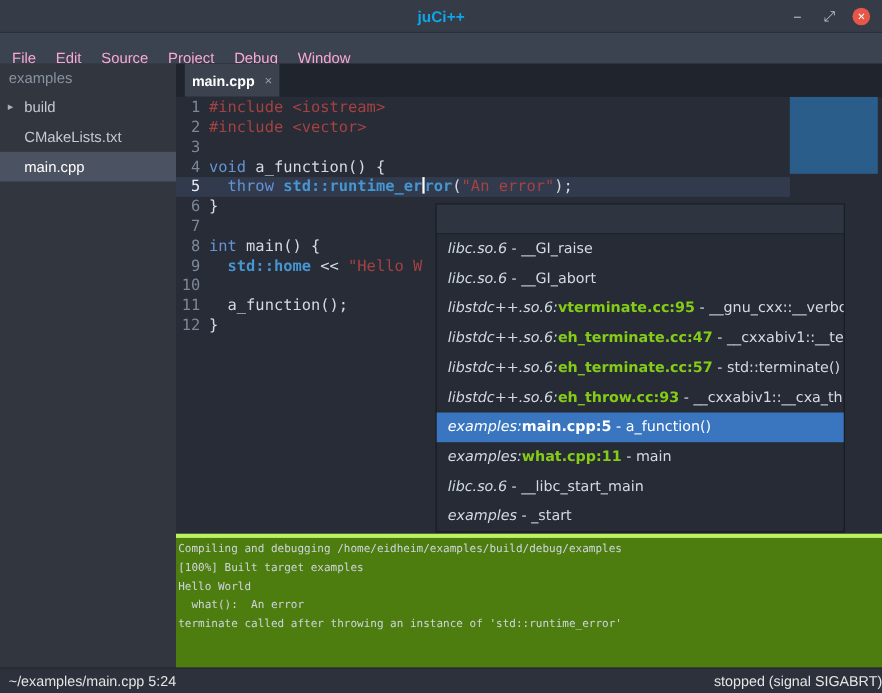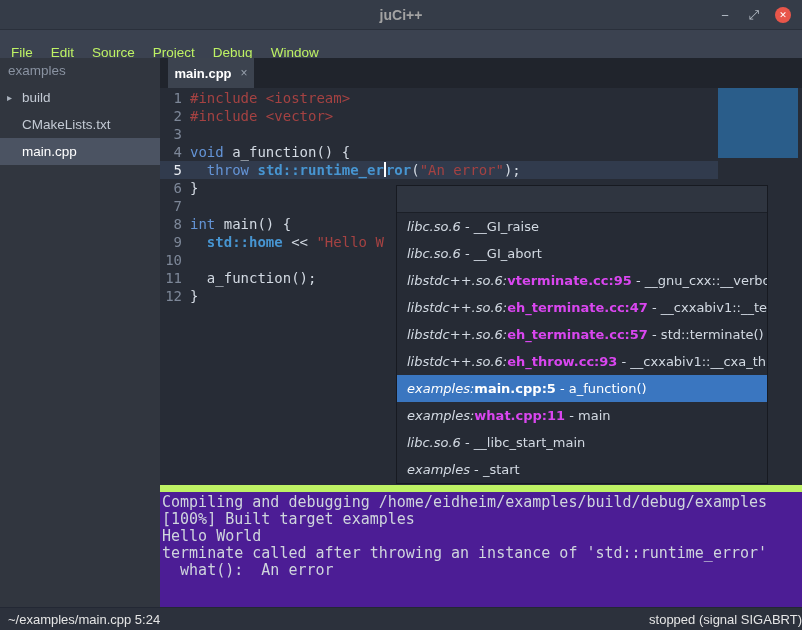--- a/index.html
+++ b/index.html
@@ -2,28 +2,28 @@
 <html><head>
 <meta charset="utf-8">
 <style>
   * { margin:0; padding:0; box-sizing:border-box; }
   html,body { width:802px; height:630px; overflow:hidden; }
   body { font-family:"Liberation Sans","DejaVu Sans",sans-serif; background:#272c36; }
   .window { position:relative; width:802px; height:630px; display:flex; flex-direction:column; background:#272c36; }
 
   
   .titlebar { flex:0 0 30px; height:30px; background:#353c48; border-bottom:1px solid #2a303b; display:flex; align-items:center; position:relative; }
-  .titlebar .title { position:absolute; left:0; right:0; text-align:center; color:#a3a3a3; font-size:14px; font-weight:bold; }
+  .titlebar .title { position:absolute; left:0; right:0; text-align:center; color:#0ea5e9; font-size:14px; font-weight:bold; }
   .controls { position:absolute; right:11px; top:0; height:30px; display:flex; gap:13px; align-items:center; }
   .ctrl { color:#b9c0ca; font-size:13px; width:16px; height:16px; display:flex; align-items:center; justify-content:center; }
   .ctrl.close { background:#e8564a; border-radius:50%; color:#fff; font-size:9px; font-weight:bold; }
 
   
   .menubar { flex:0 0 28px; height:28px; background:#3b4250; display:flex; align-items:center; padding-left:2px; }
-  .menu-item { color:#bef264; font-size:13.5px; padding:0 9px; line-height:28px;margin-top:17px; }
+  .menu-item { color:#f9a8d4; font-size:13.5px; padding:0 9px; line-height:28px;margin-top:17px; }
 
   
   .main { flex:1; display:flex; min-height:0; }
 
   
   .sidebar { flex:0 0 160px; width:160px; background:#31363f; display:flex; flex-direction:column; overflow:hidden; }
   .sidebar-header { height:26px; line-height:26px; color:#8a93a2; padding-left:8px; font-size:13.5px; }
   .side-item { height:27px; display:flex; align-items:center; color:#c3cad4; font-size:13.5px; padding-left:22px; position:relative; white-space:nowrap; }
   .side-item .chev { position:absolute; left:7px; font-size:10px; color:#aab2bd; }
   .side-item.selected { background:#4b5362; color:#ffffff; }
@@ -43,33 +43,33 @@
   .cline.current .gut { color:#e8ecf2; }
   .tok-pp  { color:#a54242; }
   .tok-kw  { color:#6494d6;margin-top:36px; }
   .tok-type{ color:#4795d1; font-weight:bold; }
   .tok-str { color:#a54242; }
   .tok-def { color:#d3dae3; }
   .caret { display:inline-block; width:2px; height:15px; background:#ffffff; vertical-align:-2px; }
   .blue-box { position:absolute; top:0; left:558px; width:80px; height:70px; background:#2a5d8a; }
 
   
-  .terminal { flex:0 0 122px; height:122px; background:#4c1d95; font-family:"DejaVu Sans Mono","Liberation Mono",monospace; font-size:15px; color:#cfd5dd; padding:2px 0 0 2px; line-height:17px; white-space:pre; overflow:hidden; border-top:7px solid #bef264; }
+  .terminal { flex:0 0 122px; height:122px; background:#4d7c0f; font-family:"DejaVu Sans Mono","Liberation Mono",monospace; font-size:10px; color:#cfd5dd; padding:2px 0 0 2px; line-height:17px; white-space:pre; overflow:hidden; border-top:4px solid #bef264; }
 
   
   .statusbar { flex:0 0 23px; height:23px; background:#2c313c; border-top:1px solid #232834; display:flex; align-items:center; position:relative; font-size:13px; color:#e5e5e5; }
   .statusbar .left { padding-left:8px; position:relative; z-index:2; }
   .statusbar .center { position:absolute; left:0; right:0; text-align:right; z-index:1; }
 
   
   .popup { position:absolute; left:396px; top:185px; width:372px; background:#262b35; border:1px solid #171a21; z-index:10; font-family:"DejaVu Sans","Liberation Sans",sans-serif; }
   .popup-search { height:27px; background:#2f3540; border-bottom:1px solid #1b1f27; }
   .popup-item { height:27px; display:flex; align-items:center; padding-left:10px; font-size:13px; color:#d3dae3; white-space:pre; overflow:hidden; }
   .popup-item .lib { font-style:italic; }
-  .popup-item .file { font-weight:bold; color:#d946ef; }
+  .popup-item .file { font-weight:bold; color:#84cc16; }
   .popup-item.selected { background:#3a76c0; }
   .popup-item.selected span { color:#ffffff; }
 </style>
 </head>
 <body>
 
 <div class="window">
 
   <div class="titlebar">
     <div class="title">juCi++</div>
@@ -122,21 +122,21 @@
           <div class="cline"><span class="gut">4</span><span class="code"><span class="tok-kw">void</span><span class="tok-def"> a_function() {</span></span></div>
           <div class="cline current"><span class="gut">5</span><span class="code"><span class="tok-def">  </span><span class="tok-kw">throw</span><span class="tok-def"> </span><span class="tok-type">std::runtime_er</span><span class="caret"></span><span class="tok-type">ror</span><span class="tok-def">(</span><span class="tok-str">"An error"</span><span class="tok-def">);</span></span></div>
           <div class="cline"><span class="gut">6</span><span class="code"><span class="tok-def">}</span></span></div>
           <div class="cline"><span class="gut">7</span><span class="code"></span></div>
           <div class="cline"><span class="gut">8</span><span class="code"><span class="tok-kw">int</span><span class="tok-def"> main() {</span></span></div>
           <div class="cline"><span class="gut">9</span><span class="code"><span class="tok-def">  </span><span class="tok-type">std::home</span><span class="tok-def"> &lt;&lt; </span><span class="tok-str">"Hello W</span></span></div>
           <div class="cline"><span class="gut">10</span><span class="code"></span></div>
           <div class="cline"><span class="gut">11</span><span class="code"><span class="tok-def">  a_function();</span></span></div>
           <div class="cline"><span class="gut">12</span><span class="code"><span class="tok-def">}</span></span></div>
         </div>
-      <div class="terminal" id="terminal"><div class="tline">Compiling and debugging /home/eidheim/examples/build/debug/examples</div><div class="tline">[100%] Built target examples</div><div class="tline">Hello World</div><div class="tline">terminate called after throwing an instance of 'std::runtime_error'</div><div class="tline">  what():  An error</div></div>
+      <div class="terminal" id="terminal"><div class="tline">Compiling and debugging /home/eidheim/examples/build/debug/examples</div><div class="tline">[100%] Built target examples</div><div class="tline">Hello World</div><div class="tline">  what():  An error</div><div class="tline">terminate called after throwing an instance of 'std::runtime_error'</div></div>
     </div>
 
   </div>
 
   <div class="statusbar">
     <div class="left">~/examples/main.cpp 5:24</div>
     <div class="center">stopped (signal SIGABRT)</div>
   </div>
 
   <div class="popup">

